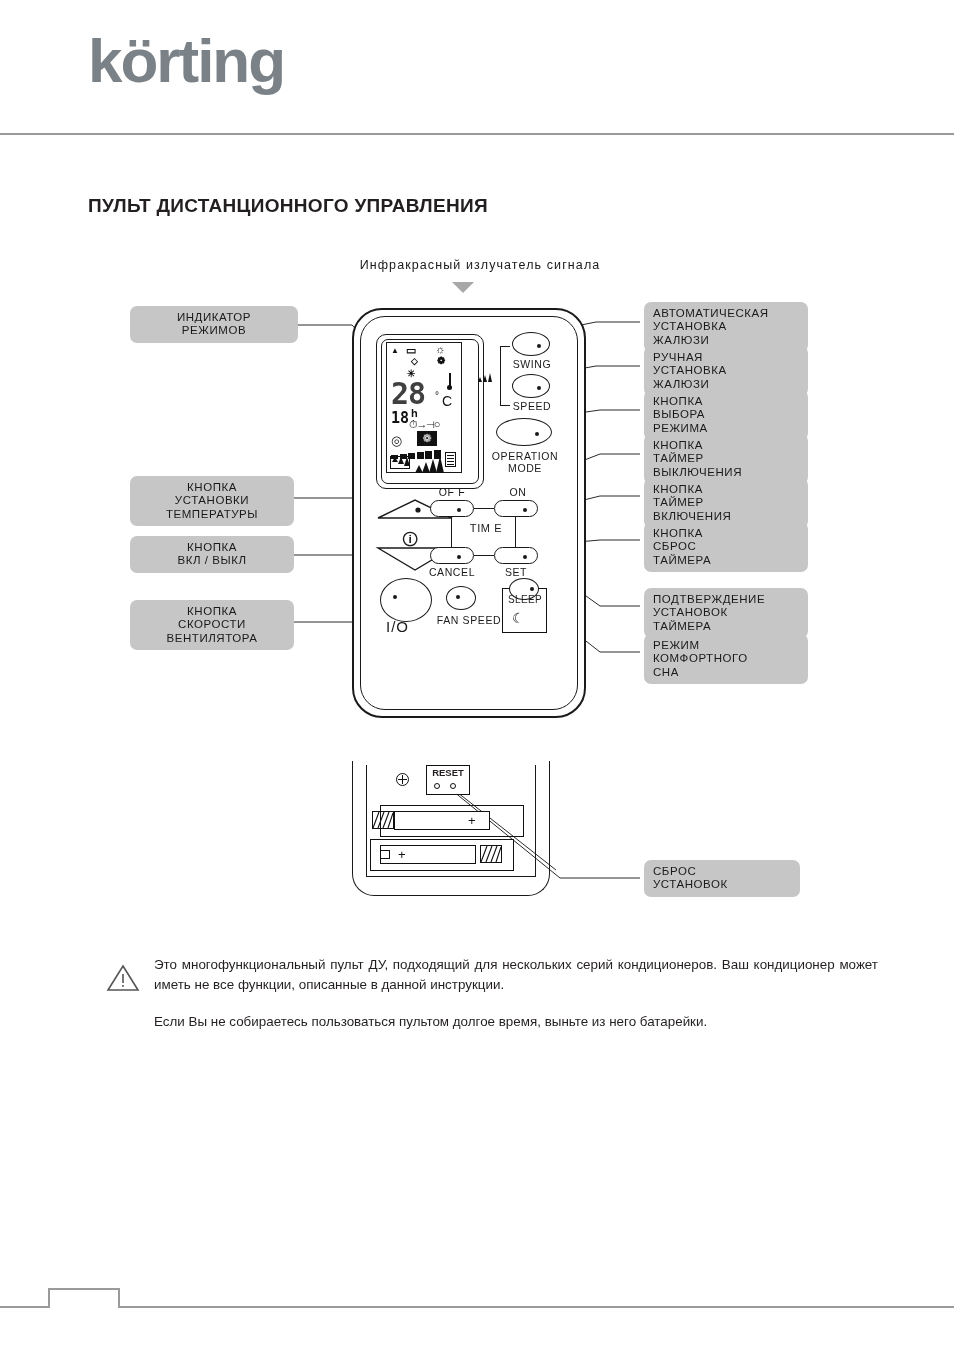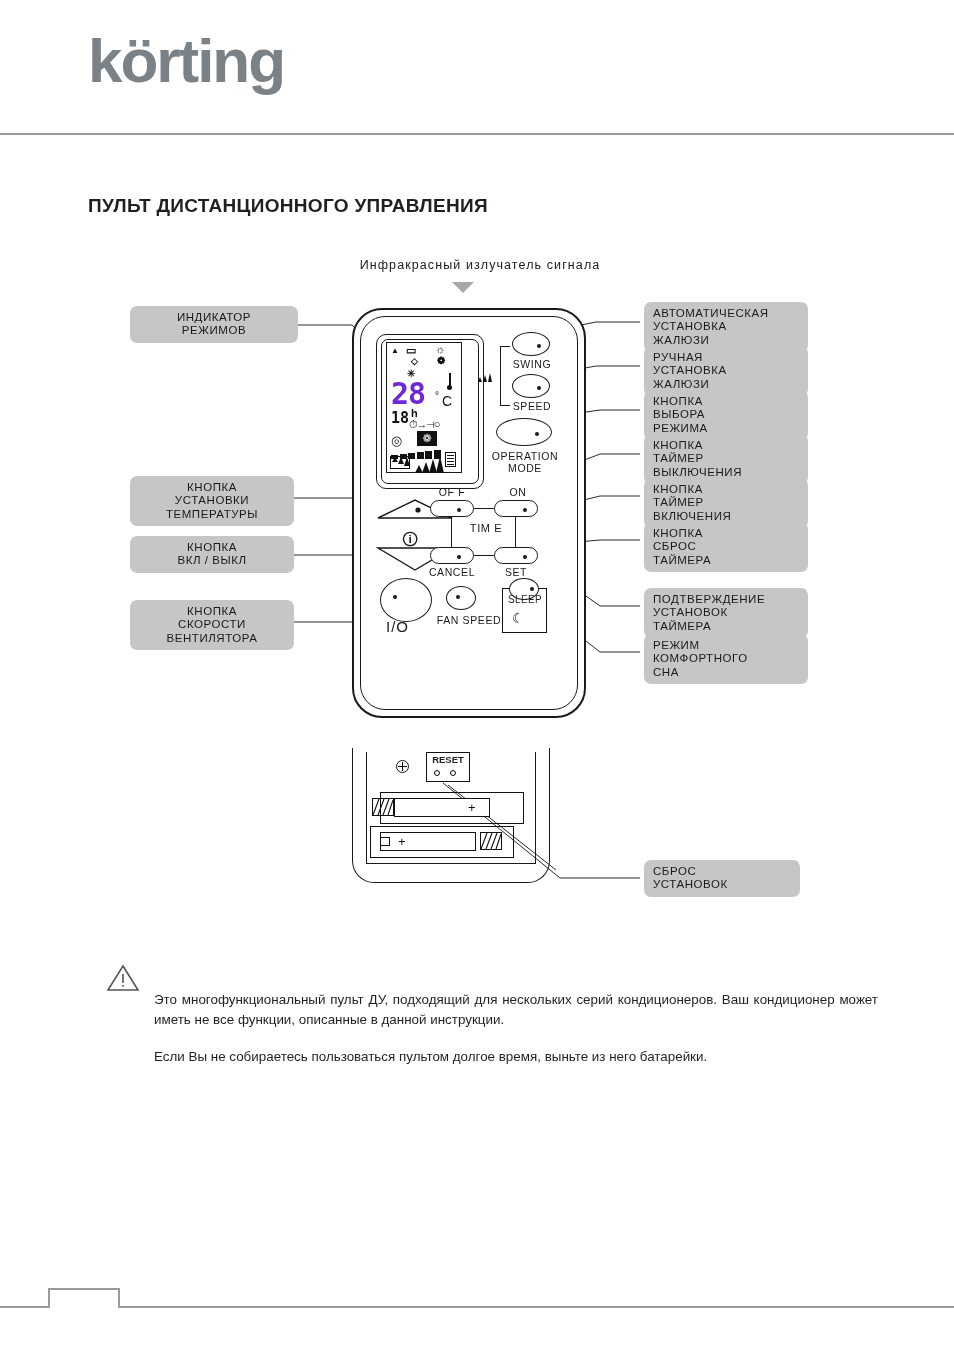--- a/index.html
+++ b/index.html
@@ -84,21 +84,21 @@
     position:absolute; left:9px; top:7px; width:76px; height:131px;
     border:1.5px solid #1a1a1a; background:#fff;
   }
 
   .lcd-ico { position:absolute; font-weight:bold; color:#111; line-height:1; }
 
   
   #temp-val {
     position:absolute; left:4px; top:36px;
     font-family:"DejaVu Sans Mono", monospace;
-    font-size:30px; font-weight:bold; color:#6d28d9; letter-spacing:-1px;
+    font-size:30px; font-weight:bold; color:#404040; letter-spacing:-1px;
     line-height:1;
   }
   #temp-deg { position:absolute; left:48px; top:47px; font-size:10px; color:#111; }
   #temp-unit{ position:absolute; left:55px; top:50px; font-size:14px; color:#111; }
   #therm {
     position:absolute; left:60px; top:30px; width:5px; height:20px;
   }
   #therm .stem { position:absolute; left:1.5px; top:0; width:2px; height:14px; background:#111; }
   #therm .bulb { position:absolute; left:0; top:12px; width:5px; height:5px; background:#111; border-radius:50%; }
 
@@ -171,21 +171,21 @@
     border:1.6px solid #111; background:#fff;
   }
   #sleep-cap { position:absolute; left:150px; top:284px; width:42px; text-align:center; font-size:10px; letter-spacing:.4px; }
   #sleep-moon { position:absolute; left:158px; top:300px; font-size:14px; color:#111; }
 
   
   .tlink { position:absolute; background:#1a1a1a; }
 
   
   #battery {
-    position:absolute; left:352px; top:508px; width:180px; height:135px;
+    position:absolute; left:352px; top:521px; width:180px; height:135px;
   }
   #batt-body {
     position:absolute; left:0; top:0; width:198px; height:135px;
     border:1.6px solid #1a1a1a; border-radius:0 0 22px 22px; border-top:none;
   }
   #batt-inner {
     position:absolute; left:14px; top:4px; width:170px; height:112px;
     border:1.3px solid #1a1a1a; border-top:none;
   }
   #reset-box {
@@ -204,21 +204,21 @@
   #screw:before { left:4.5px; top:1px; width:1.4px; height:9px; }
   #screw:after  { left:1px; top:4.5px; width:9px; height:1.4px; }
 
   .cell {
     position:absolute; border:1.4px solid #111; background:#fff;
   }
   .cell-plus { position:absolute; font-size:13px; color:#111; line-height:1; }
   .spring { position:absolute; height:18px; width:22px; overflow:hidden; }
 
   
-  #notes { position:absolute; left:154px; top:955px; width:724px;margin-top:35px; }
+  #notes { position:absolute; left:154px; top:955px; width:724px; }
   #warn-ico {
     position:absolute; left:106px; top:963px; width:34px; height:30px;
   }
   .note {
     font-size:13.4px; line-height:19.5px; color:#231f20;
     text-align:justify; margin:0 0 18px 0;
     font-family:"Liberation Sans", sans-serif;
   }
   .note:last-child { margin-bottom:0; }
 

